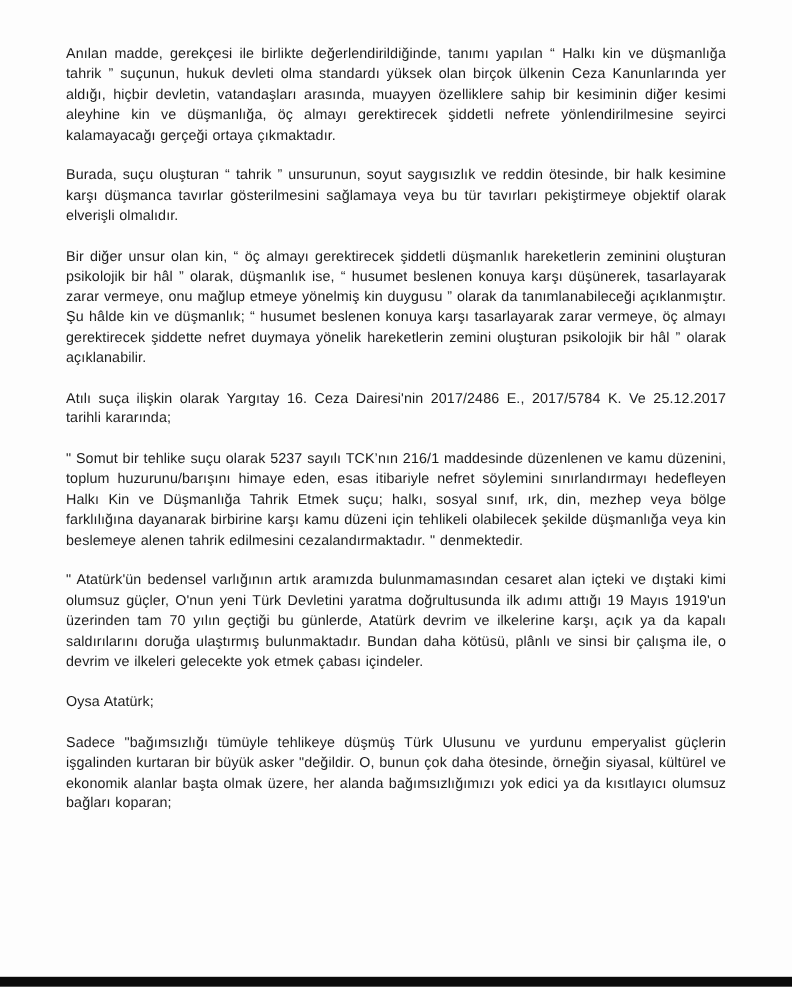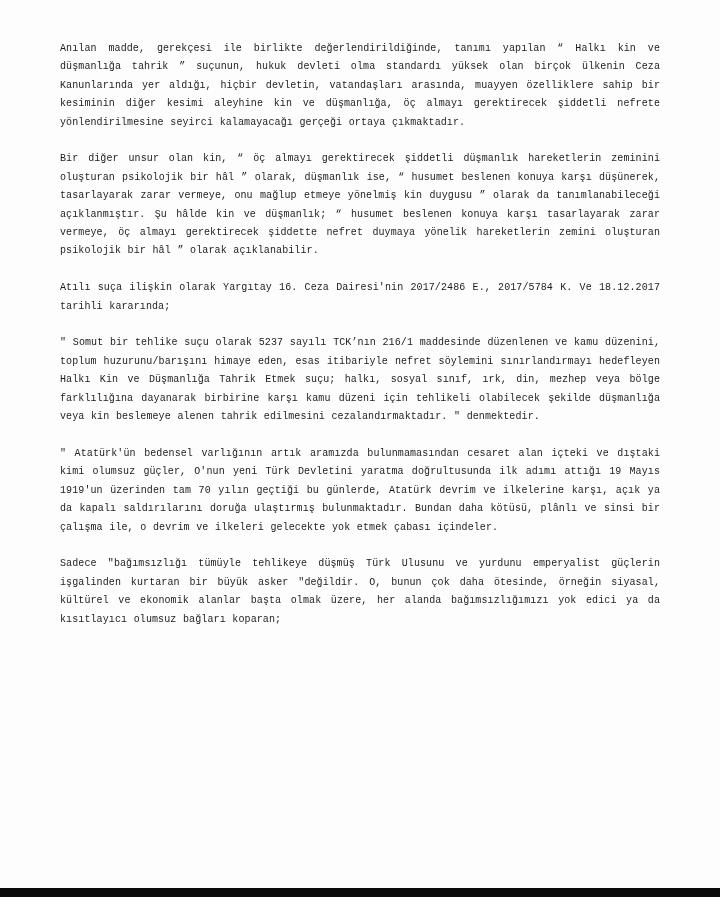--- a/index.html
+++ b/index.html
@@ -19,26 +19,25 @@
     width: 720px;
     height: 900px;
     background: var(--page-bg, #fdfdfd);
   }
   .content {
     position: absolute;
     left: 60px;
     top: 40px;
     width: 600px;
     color: var(--text-color, #1c1c1c);
-    font-size: 10px;
+    font-size: 13px;
     line-height: 18.4px;
     text-align: justify;
     letter-spacing: 0.1px;
     word-spacing: 0.5px;
-    font-family: Liberation Mono, monospace;
     -webkit-font-smoothing: antialiased;
   }
   .content p {
     margin: 0 0 18.4px 0;
   }
   .content p.numbered {
     text-indent: 200px;
   }
   .content p.numbered .marker {
     font-weight: bold;
@@ -57,30 +56,32 @@
   }
 </style>
 </head>
 <body>
 
 <div class="page">
   <div class="content">
 
     <p>Anılan madde, gerekçesi ile birlikte değerlendirildiğinde, tanımı yapılan “ Halkı kin ve düşmanlığa tahrik ” suçunun, hukuk devleti olma standardı yüksek olan birçok ülkenin Ceza Kanunlarında yer aldığı, hiçbir devletin, vatandaşları arasında, muayyen özelliklere sahip bir kesiminin diğer kesimi aleyhine kin ve düşmanlığa, öç almayı gerektirecek şiddetli nefrete yönlendirilmesine seyirci kalamayacağı gerçeği ortaya çıkmaktadır.</p>
 
+    <p>Burada, suçu oluşturan “ tahrik ” unsurunun, soyut saygısızlık ve reddin ötesinde, bir halk kesimine karşı düşmanca tavırlar gösterilmesini sağlamaya veya bu tür tavırları pekiştirmeye objektif olarak elverişli olmalıdır.</p>
 
     <p>Bir diğer unsur olan kin, “ öç almayı gerektirecek şiddetli düşmanlık hareketlerin zeminini oluşturan psikolojik bir hâl ” olarak, düşmanlık ise, “ husumet beslenen konuya karşı düşünerek, tasarlayarak zarar vermeye, onu mağlup etmeye yönelmiş kin duygusu ” olarak da tanımlanabileceği açıklanmıştır. Şu hâlde kin ve düşmanlık; “ husumet beslenen konuya karşı tasarlayarak zarar vermeye, öç almayı gerektirecek şiddette nefret duymaya yönelik hareketlerin zemini oluşturan psikolojik bir hâl ” olarak açıklanabilir.</p>
 
-    <p>Atılı suça ilişkin olarak Yargıtay 16. Ceza Dairesi'nin 2017/2486 E., 2017/5784 K. Ve 18.12.2017 tarihli kararında;</p>
+    <p>Atılı suça ilişkin olarak Yargıtay 16. Ceza Dairesi'nin 2017/2486 E., 2017/5784 K. Ve 25.12.2017 tarihli kararında;</p>
 
     <p>" Somut bir tehlike suçu olarak 5237 sayılı TCK’nın 216/1 maddesinde düzenlenen ve kamu düzenini, toplum huzurunu/barışını himaye eden, esas itibariyle nefret söylemini sınırlandırmayı hedefleyen Halkı Kin ve Düşmanlığa Tahrik Etmek suçu; halkı, sosyal sınıf, ırk, din, mezhep veya bölge farklılığına dayanarak birbirine karşı kamu düzeni için tehlikeli olabilecek şekilde düşmanlığa veya kin beslemeye alenen tahrik edilmesini cezalandırmaktadır. " denmektedir.</p>
 
 
 
     <p>" Atatürk'ün bedensel varlığının artık aramızda bulunmamasından cesaret alan içteki ve dıştaki kimi olumsuz güçler, O'nun yeni Türk Devletini yaratma doğrultusunda ilk adımı attığı 19 Mayıs 1919'un üzerinden tam 70 yılın geçtiği bu günlerde, Atatürk devrim ve ilkelerine karşı, açık ya da kapalı saldırılarını doruğa ulaştırmış bulunmaktadır. Bundan daha kötüsü, plânlı ve sinsi bir çalışma ile, o devrim ve ilkeleri gelecekte yok etmek çabası içindeler.</p>
 
+    <p class="heading-line">Oysa Atatürk;</p>
 
     <p>Sadece "bağımsızlığı tümüyle tehlikeye düşmüş Türk Ulusunu ve yurdunu emperyalist güçlerin işgalinden kurtaran bir büyük asker "değildir. O, bunun çok daha ötesinde, örneğin siyasal, kültürel ve ekonomik alanlar başta olmak üzere, her alanda bağımsızlığımızı yok edici ya da kısıtlayıcı olumsuz bağları koparan;</p>
 
   </div>
 
   <div class="bottom-bar"></div>
 </div>
 
 </body></html>

